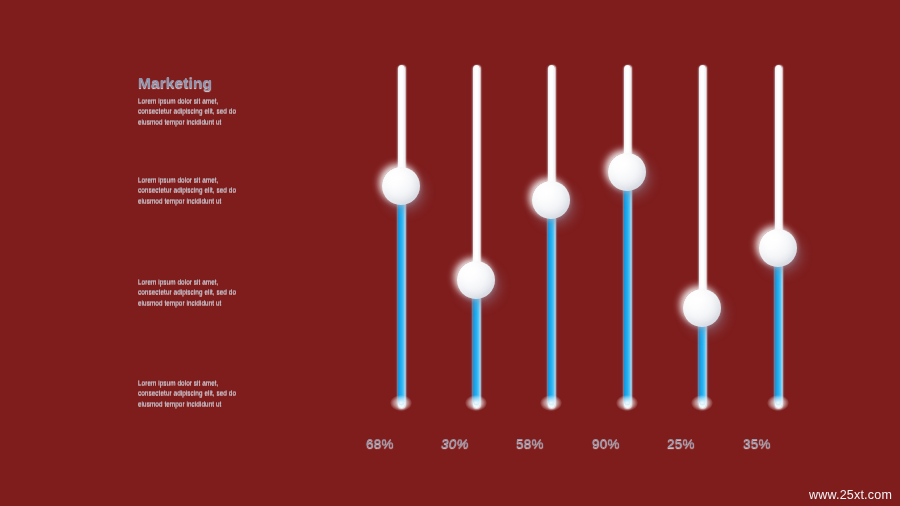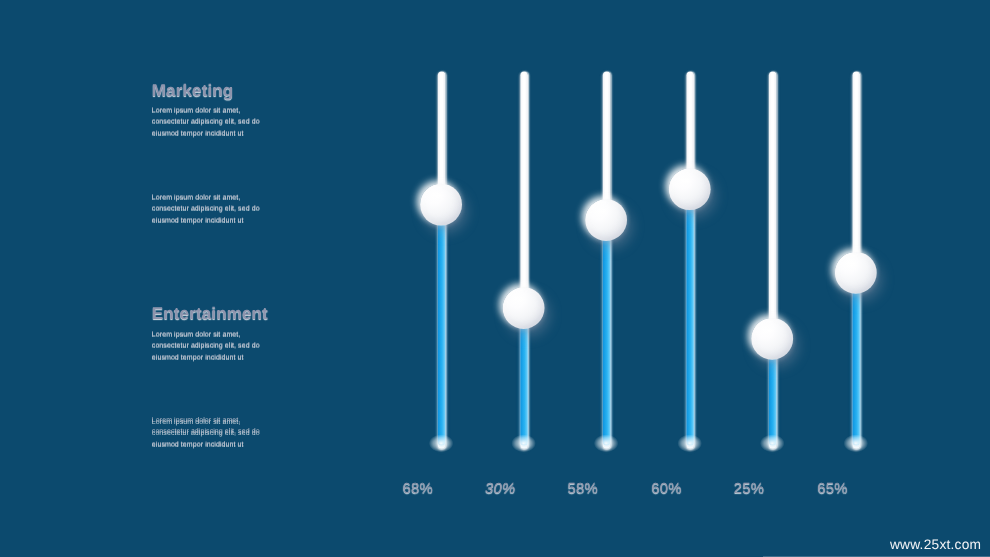--- a/index.html
+++ b/index.html
@@ -12,21 +12,21 @@
     background: #e9eaee;
     font-family: "Liberation Sans", sans-serif;
     overflow: hidden;
     position: relative;
   }
 
   #stage {
     position: relative;
     width: 900px;
     height: 506px;
-    background: #0c4a6e;
+    background: #7f1d1d;
   }
 
   
   .cat-block {
     position: absolute;
     left: 138px;
     width: 150px;
   }
   .cat-title {
     font-size: 15.5px;
@@ -168,21 +168,20 @@
 
   <div id="category-list">
       <div class="cat-block" style="top: 74px;">
         <div class="cat-title">Marketing</div>
         <div class="cat-desc">Lorem ipsum dolor sit amet, consectetur adipiscing elit, sed do eiusmod tempor incididunt ut</div>
       </div>
       <div class="cat-block" style="top: 175px;">
         <div class="cat-desc">Lorem ipsum dolor sit amet, consectetur adipiscing elit, sed do eiusmod tempor incididunt ut</div>
       </div>
       <div class="cat-block" style="top: 277px;">
-        <div class="cat-title">Entertainment</div>
         <div class="cat-desc">Lorem ipsum dolor sit amet, consectetur adipiscing elit, sed do eiusmod tempor incididunt ut</div>
       </div>
       <div class="cat-block" style="top: 378px;">
         <div class="cat-desc">Lorem ipsum dolor sit amet, consectetur adipiscing elit, sed do eiusmod tempor incididunt ut</div>
       </div>
     </div>
 
   <div id="slider-group">
       <div class="slider" style="left: 401px;">
         <div class="track"></div>
@@ -208,34 +207,34 @@
         <div class="knob" style="top: 119px;"></div>
       </div>
       <div class="pct" style="left: 551px;">58%</div>
       <div class="slider" style="left: 627px;">
         <div class="track"></div>
         <div class="fill" style="top: 110px; height: 233px;">
           <div class="tip-glow"></div>
         </div>
         <div class="knob" style="top: 91px;"></div>
       </div>
-      <div class="pct" style="left: 627px;">60%</div>
+      <div class="pct" style="left: 627px;">90%</div>
       <div class="slider" style="left: 702px;">
         <div class="track"></div>
         <div class="fill" style="top: 246px; height: 97px;">
           <div class="tip-glow"></div>
         </div>
         <div class="knob" style="top: 227px;"></div>
       </div>
       <div class="pct" style="left: 702px;">25%</div>
       <div class="slider" style="left: 778px;">
         <div class="track"></div>
         <div class="fill" style="top: 186px; height: 157px;">
           <div class="tip-glow"></div>
         </div>
         <div class="knob" style="top: 167px;"></div>
       </div>
-      <div class="pct" style="left: 778px;">65%</div>
+      <div class="pct" style="left: 778px;">35%</div>
     </div>
 
   <div class="watermark">www.25xt.com</div>
 
 </div>
 
 </body></html>

